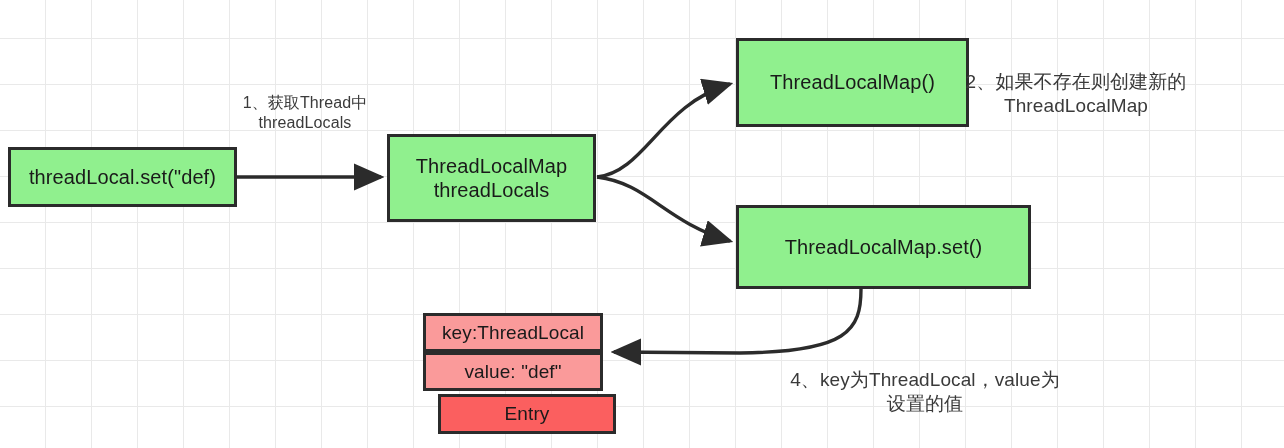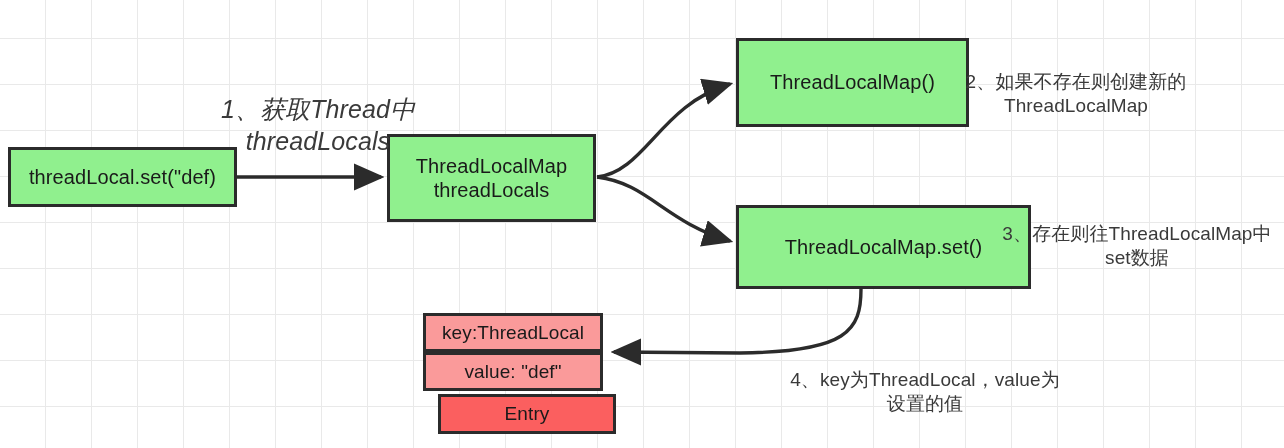--- a/index.html
+++ b/index.html
@@ -82,25 +82,23 @@
   <div class="node node-green" style="left:736px; top:38px; width:233px; height:89px; font-size:20px;">ThreadLocalMap()</div>
 
   <div class="node node-green" style="left:736px; top:205px; width:295px; height:84px; font-size:20px;">ThreadLocalMap.set()</div>
 
   <div class="node node-red-light" style="left:423px; top:313px; width:180px; height:39px; font-size:19px;">key:ThreadLocal</div>
 
   <div class="node node-red-light" style="left:423px; top:352px; width:180px; height:39px; font-size:19px;">value: "def"</div>
 
   <div class="node node-red" style="left:438px; top:394px; width:178px; height:40px; font-size:19px;">Entry</div>
 
-  <div class="label" style="left:218px; top:93px; width:200px; font-size:25px;font-style:italic;">1、获取Thread中
+  <div class="label" style="left:205px; top:93px; width:200px; font-size:16px;">1、获取Thread中
 threadLocals</div>
 
   <div class="label" style="left:950px; top:58px; width:252px; font-size:19px;margin-top:12px;">2、如果不存在则创建新的
 ThreadLocalMap</div>
 
-  <div class="label" style="left:992px; top:222px; width:290px; font-size:19px;">3、存在则往ThreadLocalMap中
-set数据</div>
 
   <div class="label" style="left:765px; top:368px; width:320px; font-size:19px;">4、key为ThreadLocal，value为
 设置的值</div>
 
 </div>
 
 </body></html>

